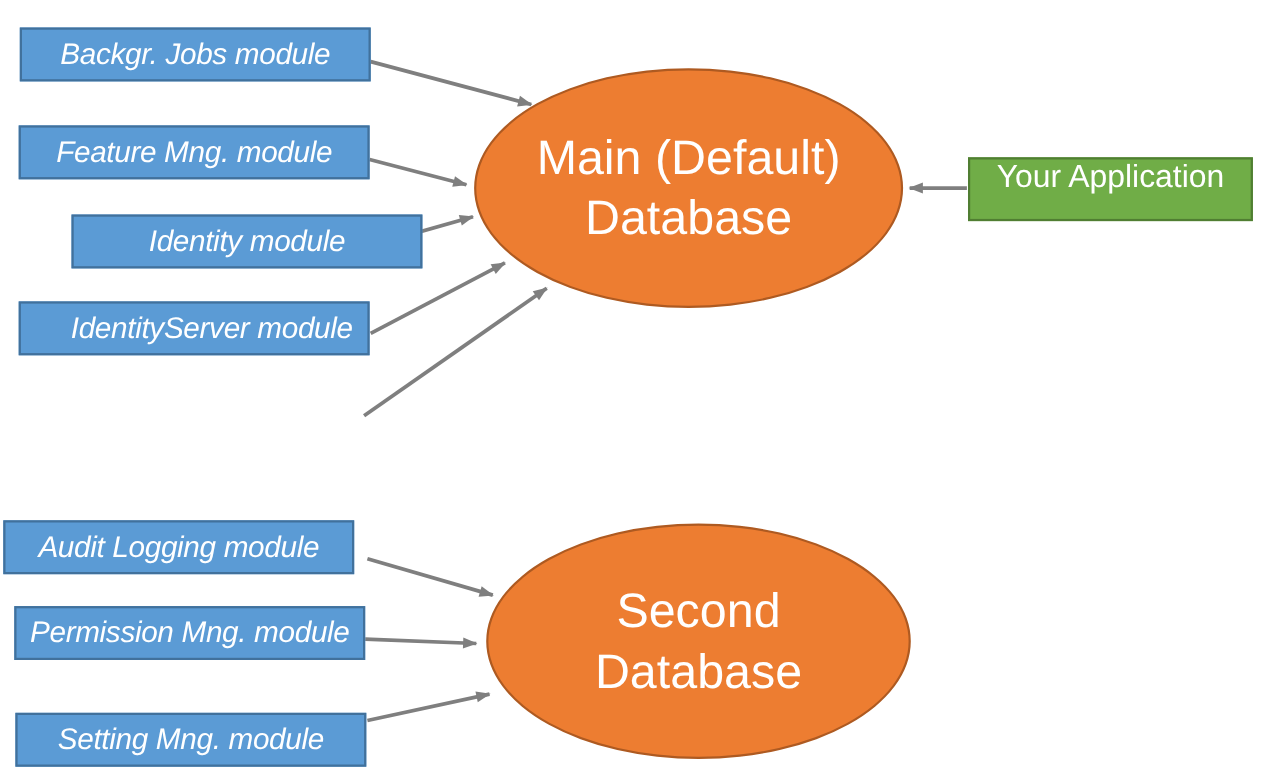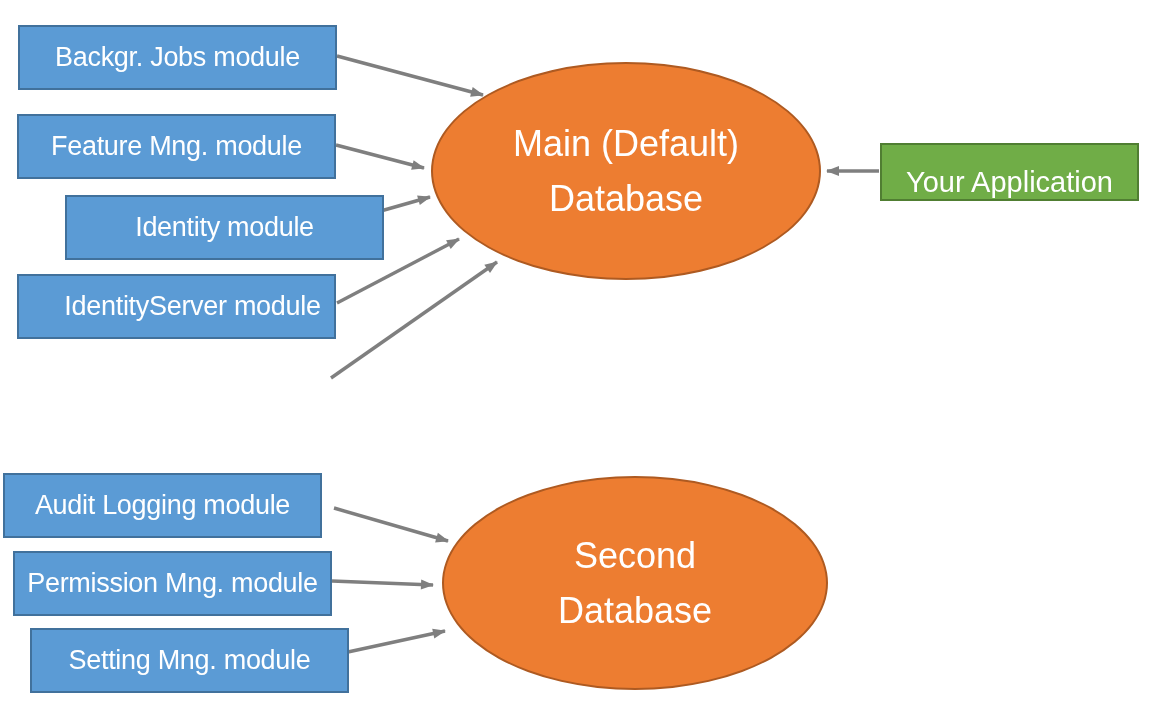--- a/index.html
+++ b/index.html
@@ -19,72 +19,73 @@
     position: absolute;
     left: 0;
     top: 0;
     width: 1153px;
     height: 711px;
     pointer-events: none;
   }
   .module-box {
     position: absolute;
     width: 319px;
-    height: 65px;
+    height: 49px;
     background: #5B9BD5;
     border: 2px solid #41719C;
     box-sizing: border-box;
     display: flex;
     align-items: center;
     justify-content: center;
     color: #ffffff;
     font-size: 27px;
     letter-spacing: -0.3px;
     white-space: nowrap;
+    font-style: italic;
   }
   .db-ellipse {
     position: absolute;
     background: #ED7D31;
     border: 2px solid #AE5A21;
     border-radius: 50%;
     box-sizing: border-box;
     display: flex;
     flex-direction: column;
     align-items: center;
     justify-content: center;
     color: #ffffff;
-    font-size: 36px;
+    font-size: 44px;
     line-height: 55px;
     text-align: center;
   }
   .app-box {
     position: absolute;
     left: 880px;
     top: 143px;
     width: 259px;
     height: 58px;
     background: #70AD47;
     border: 2px solid #507E32;
     box-sizing: border-box;
     display: flex;
-    align-items: flex-end;
+    align-items: flex-start;
     justify-content: center;
     color: #ffffff;
     font-size: 29px;
     white-space: nowrap;
   }
   
   #mbox-0 { left: 18px; top: 25px; }
   #mbox-1 { left: 17px; top: 114px; }
   #mbox-2 { left: 17px; top: 195px; margin-left: 48px; }
   #mbox-3 { left: 17px; top: 274px; padding-left: 32px; }
   #mbox-4 { left: 13px; top: 351px; }
   #mbox-5 { left: 3px; top: 473px; }
   #mbox-6 { left: 13px; top: 551px; align-items: center; }
-  #mbox-7 { left: 14px; top: 628px; margin-left: 16px; }
+  #mbox-7 { left: 14px; top: 648px; }
   #main-db   { left: 431px; top: 62px;  width: 390px; height: 218px; }
   #second-db { left: 442px; top: 476px; width: 386px; height: 214px; }
 </style>
 </head>
 <body>
 
 <div class="canvas">
 
   <svg class="arrow-layer" viewBox="0 0 1153 711" xmlns="http://www.w3.org/2000/svg">
     <defs>

